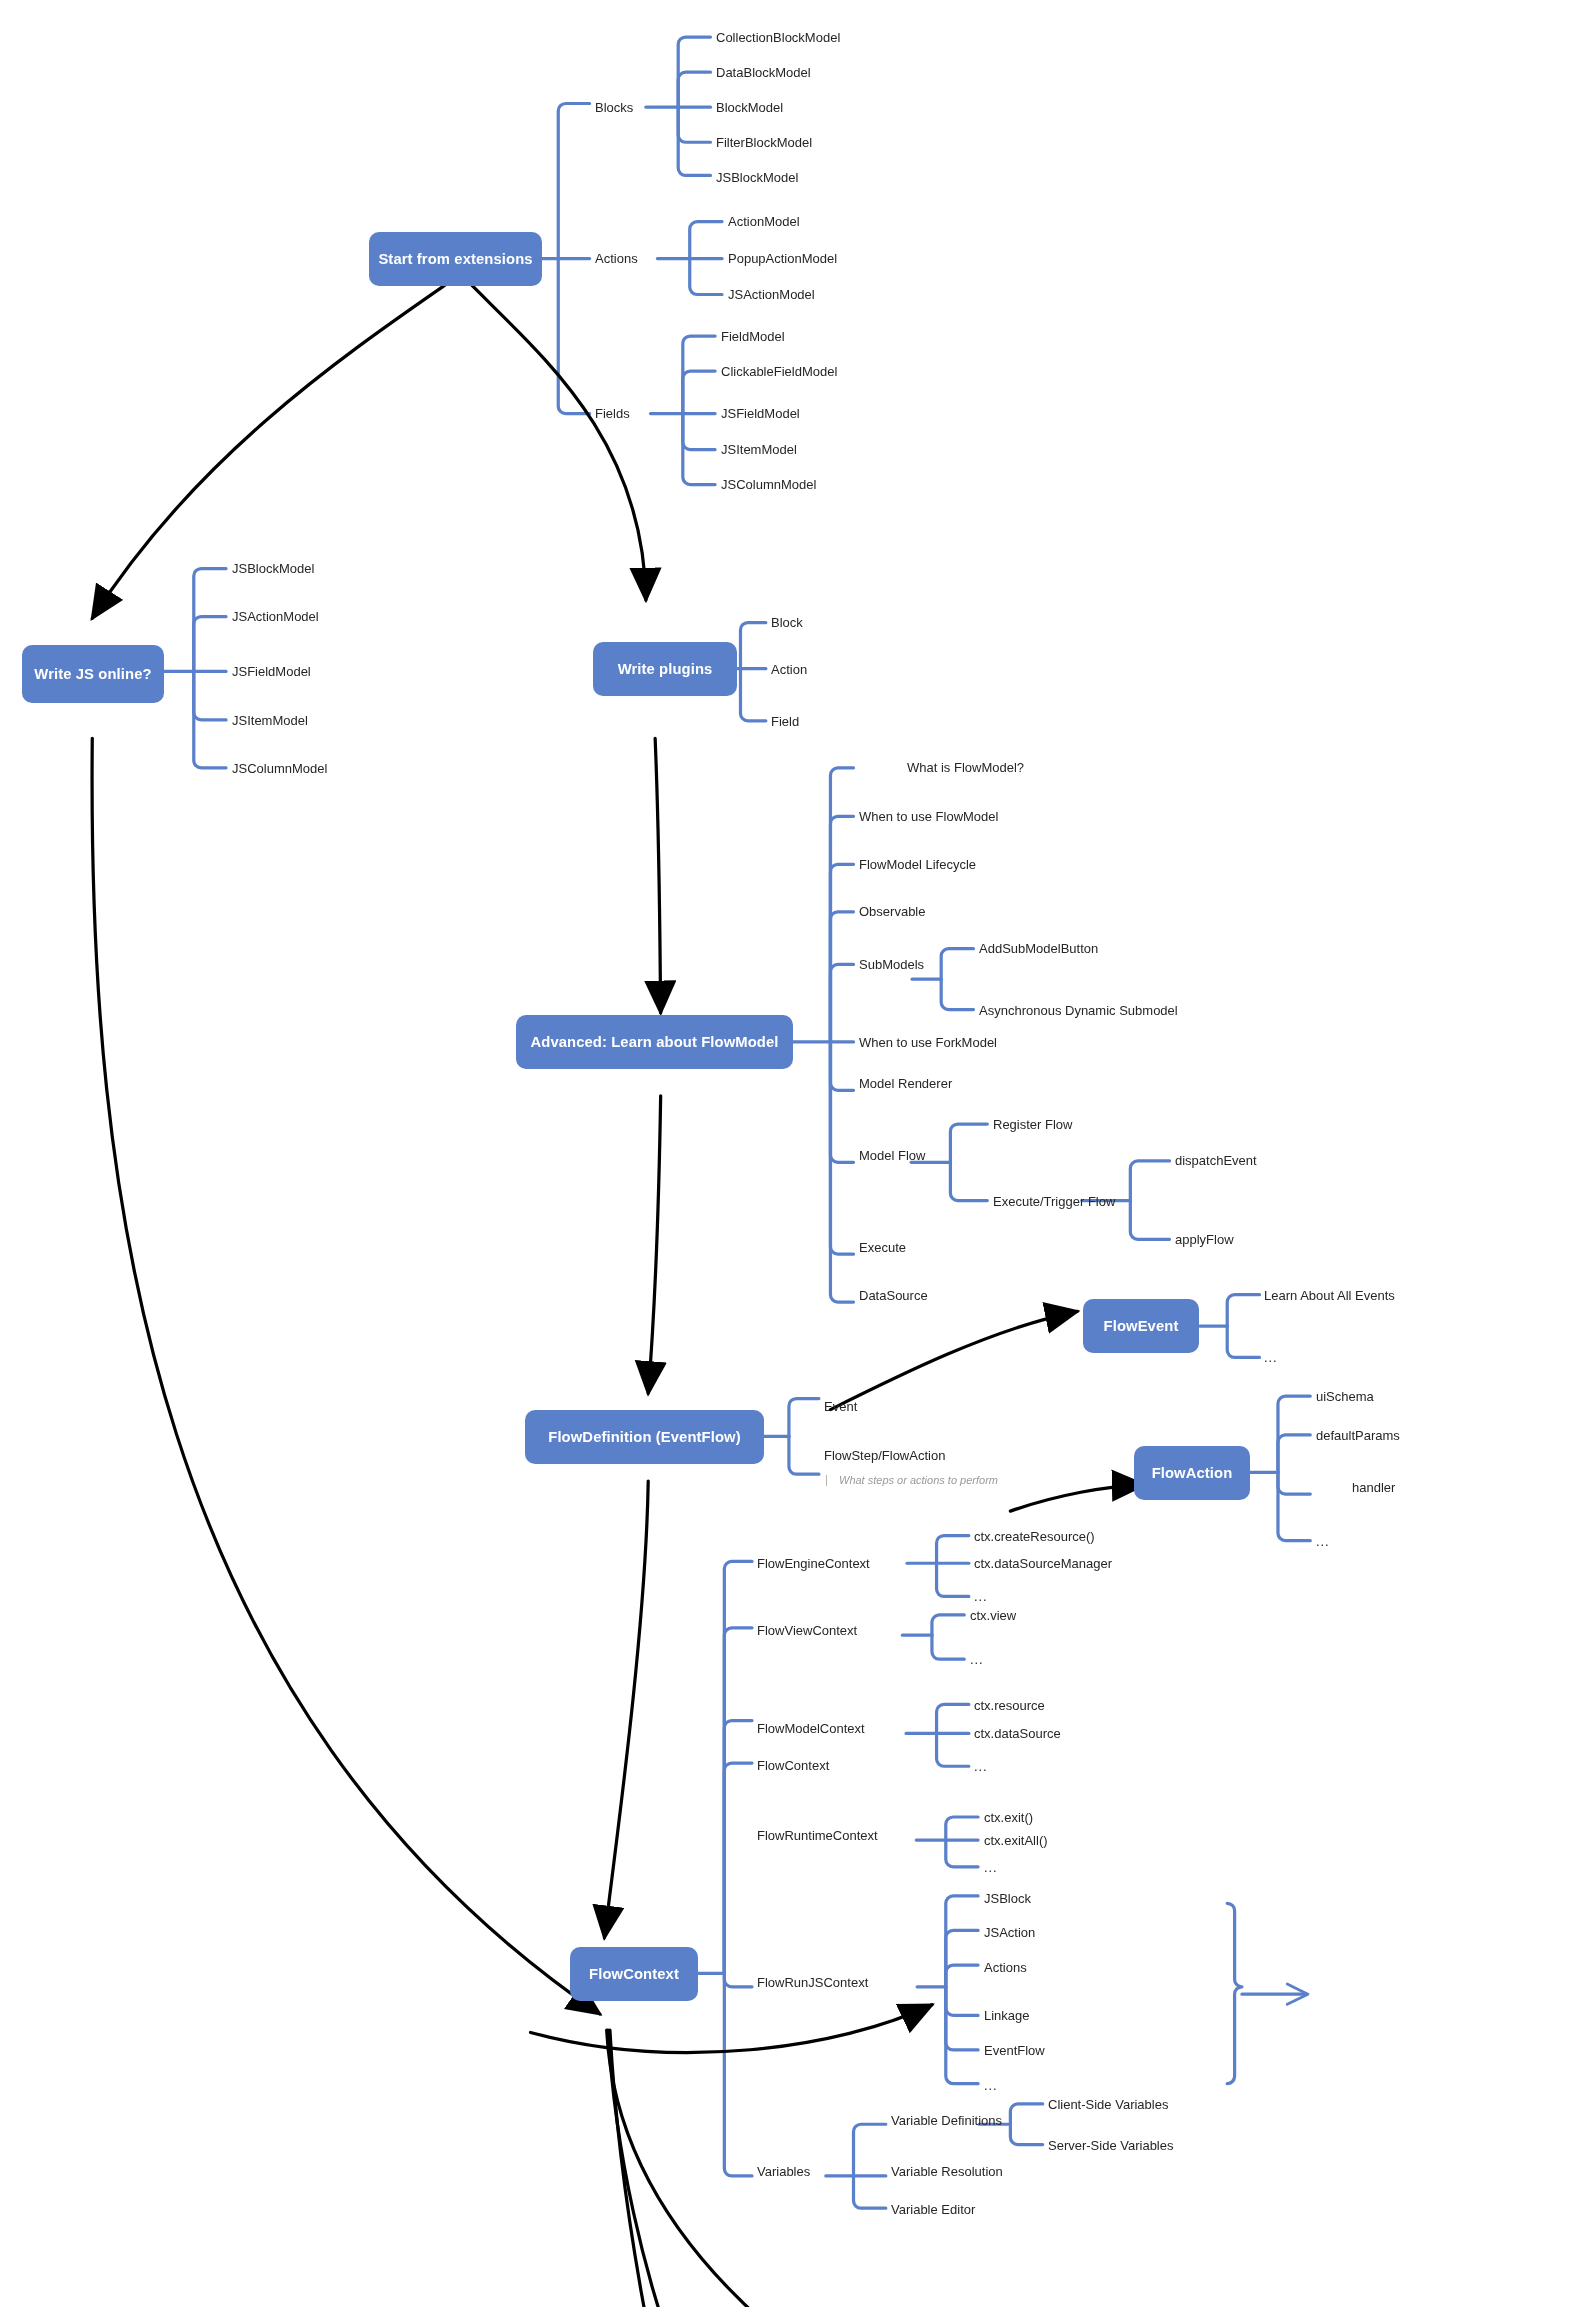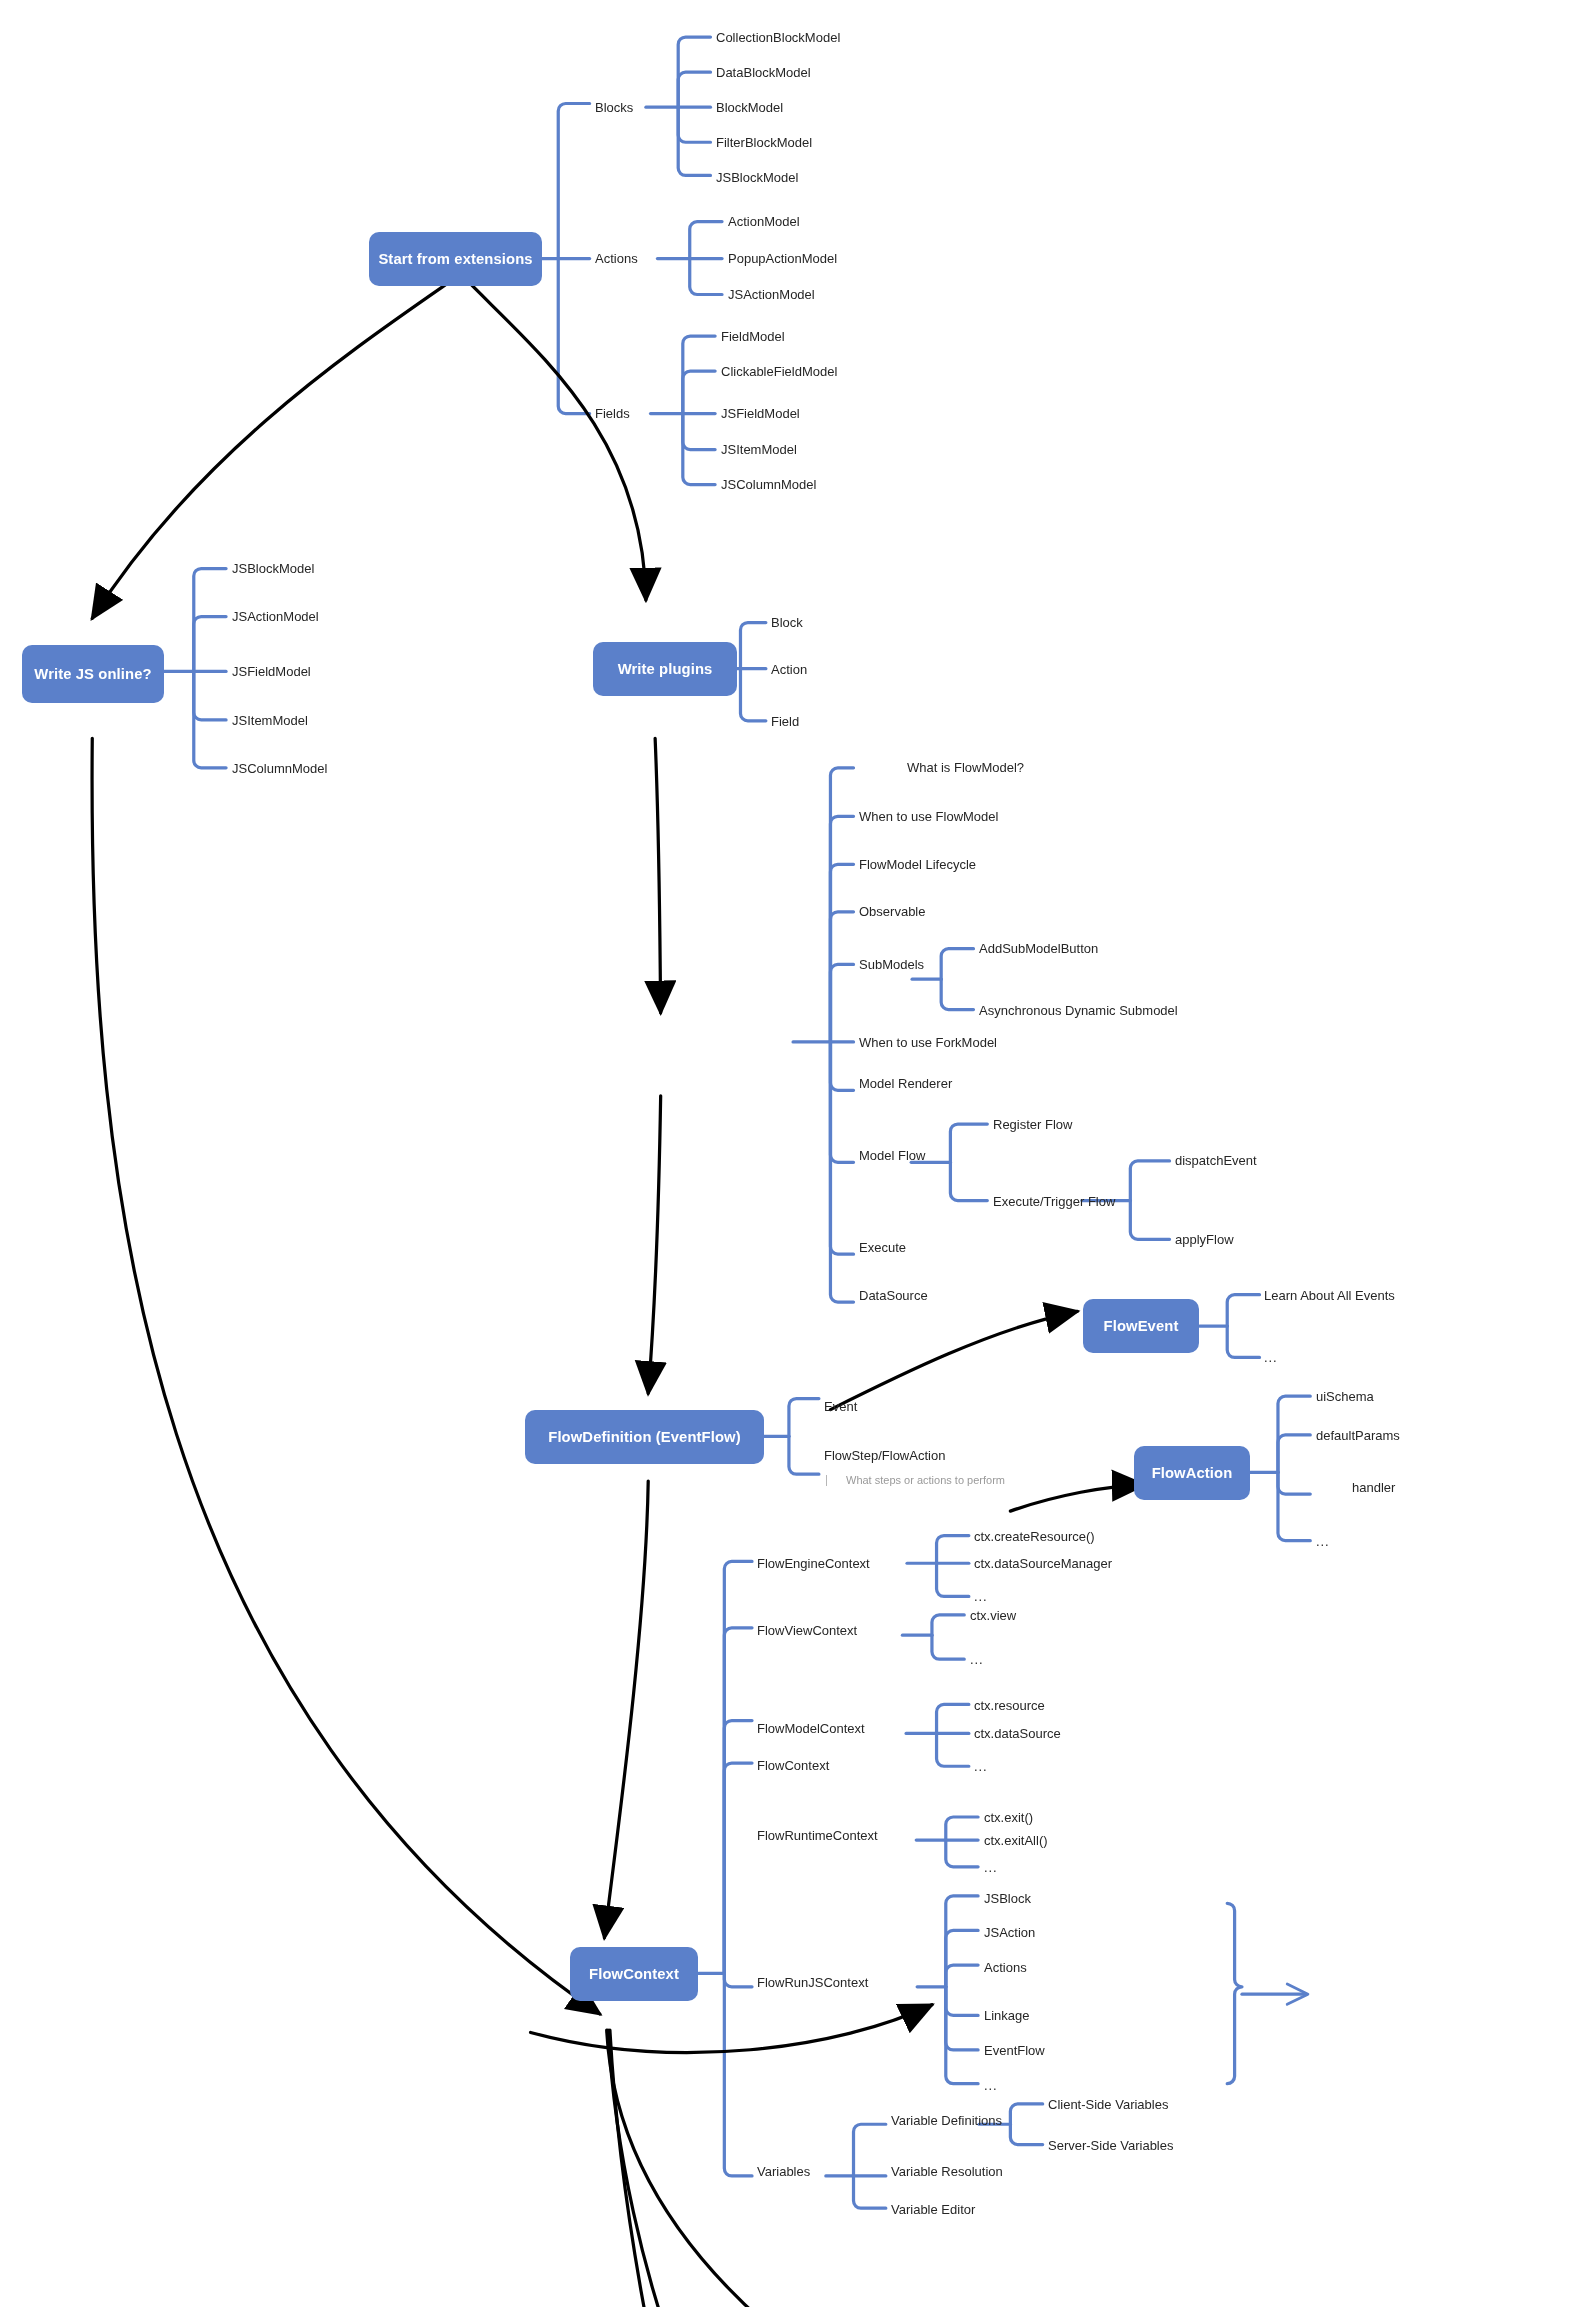--- a/index.html
+++ b/index.html
@@ -32,21 +32,21 @@
   }
 
   
   .tnode{
     position:absolute;
     color:#262626;
     white-space:nowrap;
     font-weight:normal;
     line-height:1;
   }
-  .tnode.sub2{color:#9a9a9a;border-left:1.4px solid #b6b6b6;padding-left:19px;}
+  .tnode.sub2{color:#9a9a9a;border-left:1.4px solid #b6b6b6;padding-left:12px;font-style:italic;}
   .dots{letter-spacing:0.9px;}
 </style>
 </head>
 <body>
 
 <div id="stage">
 
   <svg id="wires" viewBox="0 0 3442 6504" xmlns="http://www.w3.org/2000/svg">
     <defs>
       <marker id="ah" markerWidth="14" markerHeight="14" refX="10" refY="5" orient="auto" markerUnits="strokeWidth">
@@ -213,20 +213,23 @@
   </div>
 
   <div class="mnode" style="left:22px;top:645px;width:142px;height:58px;font-size:14.8px;">
     <span class="ttl">Write JS online?</span>
   </div>
 
   <div class="mnode" style="left:593px;top:642px;width:144px;height:54px;font-size:14.8px;">
     <span class="ttl">Write plugins</span>
   </div>
 
+  <div class="mnode" style="left:516px;top:1015px;width:277px;height:54px;font-size:14.8px;">
+    <span class="ttl">Advanced: Learn about FlowModel</span>
+  </div>
 
   <div class="mnode" style="left:525px;top:1410px;width:239px;height:54px;font-size:14.8px;">
     <span class="ttl">FlowDefinition (EventFlow)</span>
   </div>
 
   <div class="mnode" style="left:1083px;top:1299px;width:116px;height:54px;font-size:14.8px;">
     <span class="ttl">FlowEvent</span>
   </div>
 
   <div class="mnode" style="left:1134px;top:1446px;width:116px;height:54px;font-size:14.8px;">

